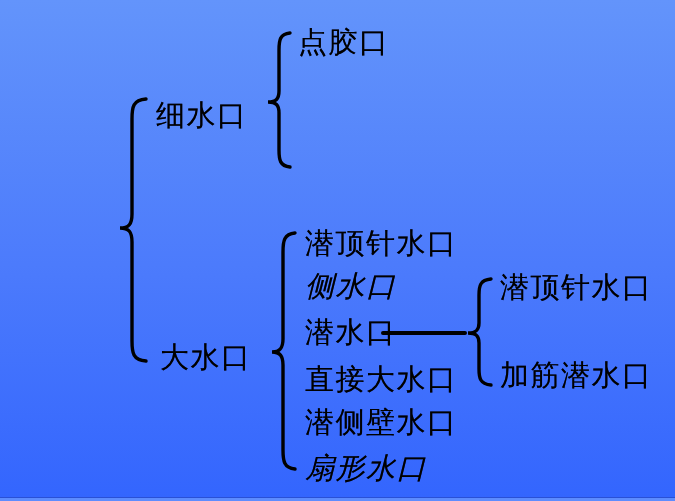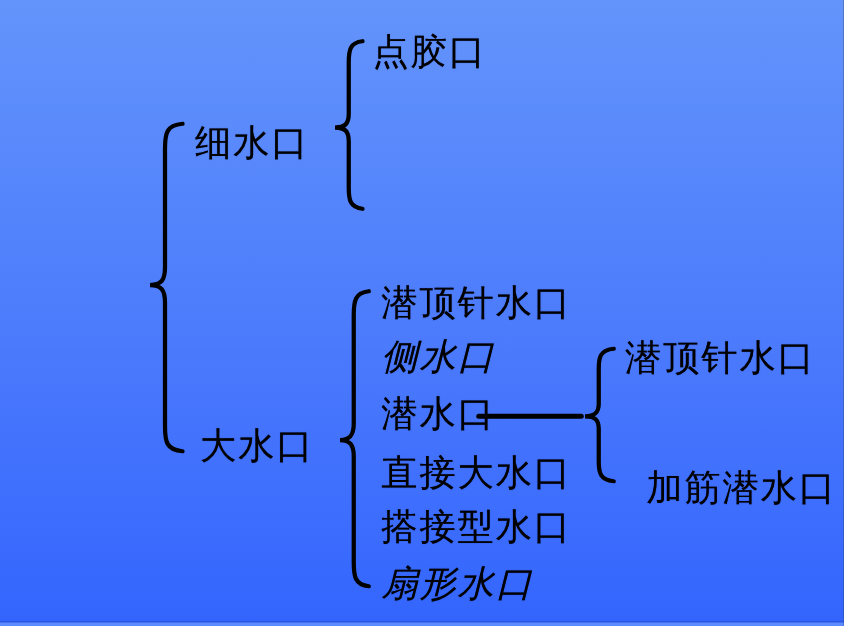--- a/index.html
+++ b/index.html
@@ -65,27 +65,27 @@
   <div class="node" style="left: 160px; top: 342px; color: rgb(0, 0, 0);">大水口</div>
 
   <svg class="brace" style="left:270px; top:231px" width="28" height="240" viewBox="0 0 28 240" aria-hidden="true">
     <path d="M 25,2 C 14,3 13,10 13,21 L 13,108 C 13,117 10,121 2,121 C 10,121 13,125 13,134 L 13,219 C 13,230 14,237 25,238"></path>
   </svg>
 
   <div class="node" style="left: 305px; top: 228px; color: rgb(0, 0, 0);">潜顶针水口</div>
   <div class="node" style="left: 305px; top: 271px; color: rgb(0, 0, 0); font-style: italic;">侧水口</div>
   <div class="node" style="left: 305px; top: 317px; color: rgb(0, 0, 0);">潜水口</div>
   <div class="node" style="left: 305px; top: 364px; color: rgb(0, 0, 0);">直接大水口</div>
-  <div class="node" style="left: 305px; top: 407px; color: rgb(0, 0, 0);">搭接型水口</div>
+  <div class="node" style="left: 305px; top: 407px; color: rgb(0, 0, 0);">潜侧壁水口</div>
   <div class="node" style="left: 305px; top: 453px; color: rgb(0, 0, 0); font-style: italic;">扇形水口</div>
 
   <div class="connector" style="left:381px; top:331px; width:86px; height:4px"></div>
 
   <svg class="brace" style="left:466px; top:277px" width="28" height="110" viewBox="0 0 28 110" aria-hidden="true">
     <path d="M 25,2 C 14,3 13,9 13,18 L 13,46 C 13,53 10,56 2,56 C 10,56 13,59 13,66 L 13,92 C 13,101 14,107 25,108"></path>
   </svg>
 
   <div class="node" style="left: 500px; top: 272px; color: rgb(0, 0, 0);">潜顶针水口</div>
-  <div class="node" style="left: 500px; top: 376px; color: rgb(0, 0, 0); margin-left: 17px;">加筋潜水口</div>
+  <div class="node" style="left: 500px; top: 360px; color: rgb(0, 0, 0);">加筋潜水口</div>
 
   <div class="bottom-shadow-line"></div>
   <div class="bottom-edge" style="background: rgb(93, 140, 254);"></div>
 </div>
 
 </body></html>

